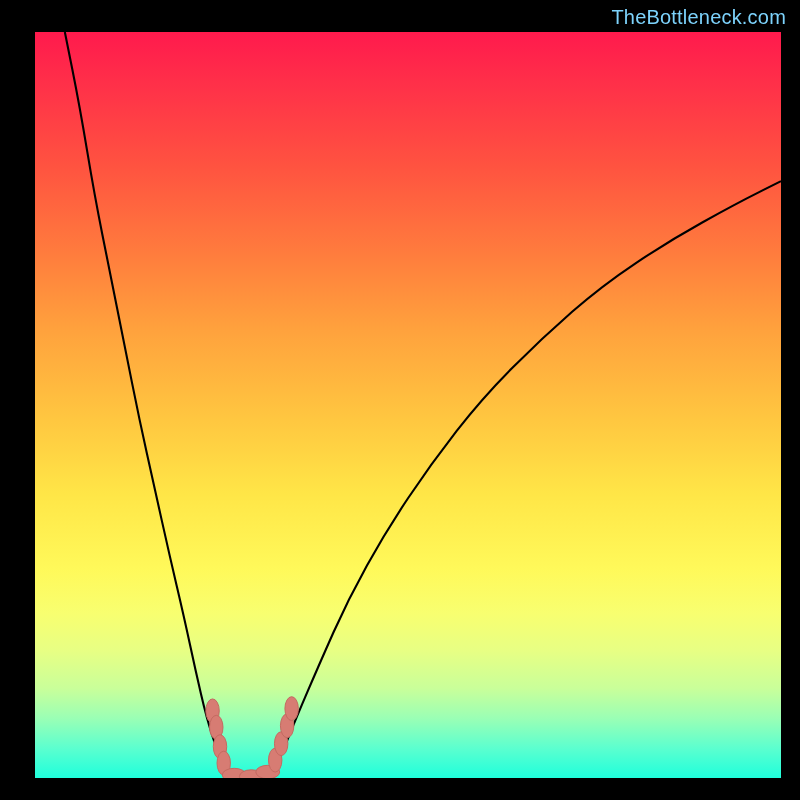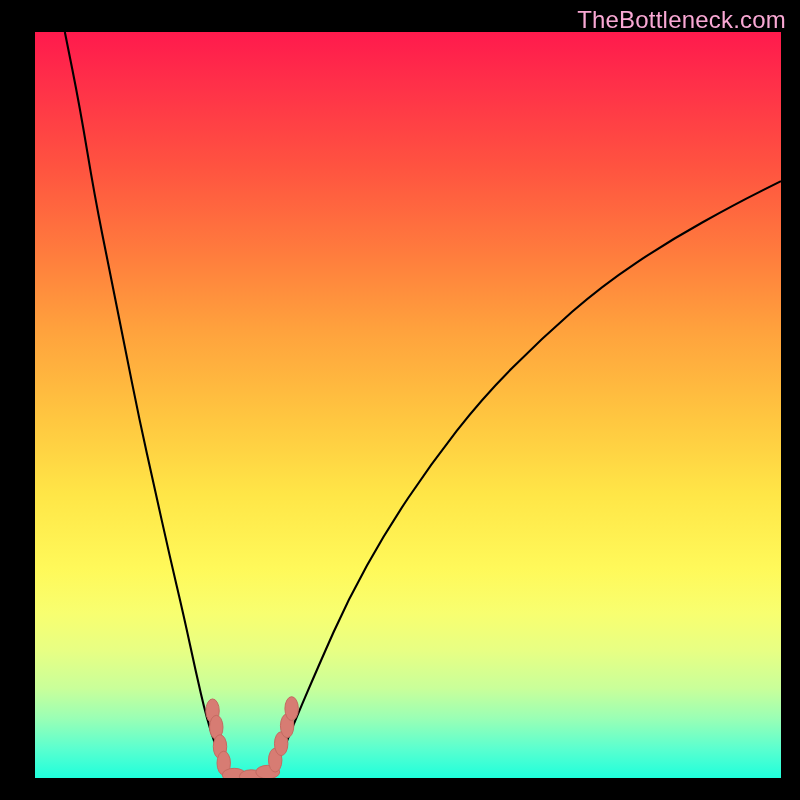--- a/index.html
+++ b/index.html
@@ -34,22 +34,22 @@
       #9affb5 92%,
       #5cffcf 96%,
       #1fffdc 100%
     );
   }
 
   .watermark {
     position: absolute;
     top: 6px;
     right: 14px;
-    color: #f9a8d4;
-    font-size: 24px;
+    color: #7dd3fc;
+    font-size: 20px;
     font-weight: 500;
     letter-spacing: 0.2px;
     user-select: none;
   }
 
   svg.curves {
     position: absolute;
     left: 0; top: 0;
     width: 100%; height: 100%;
   }

